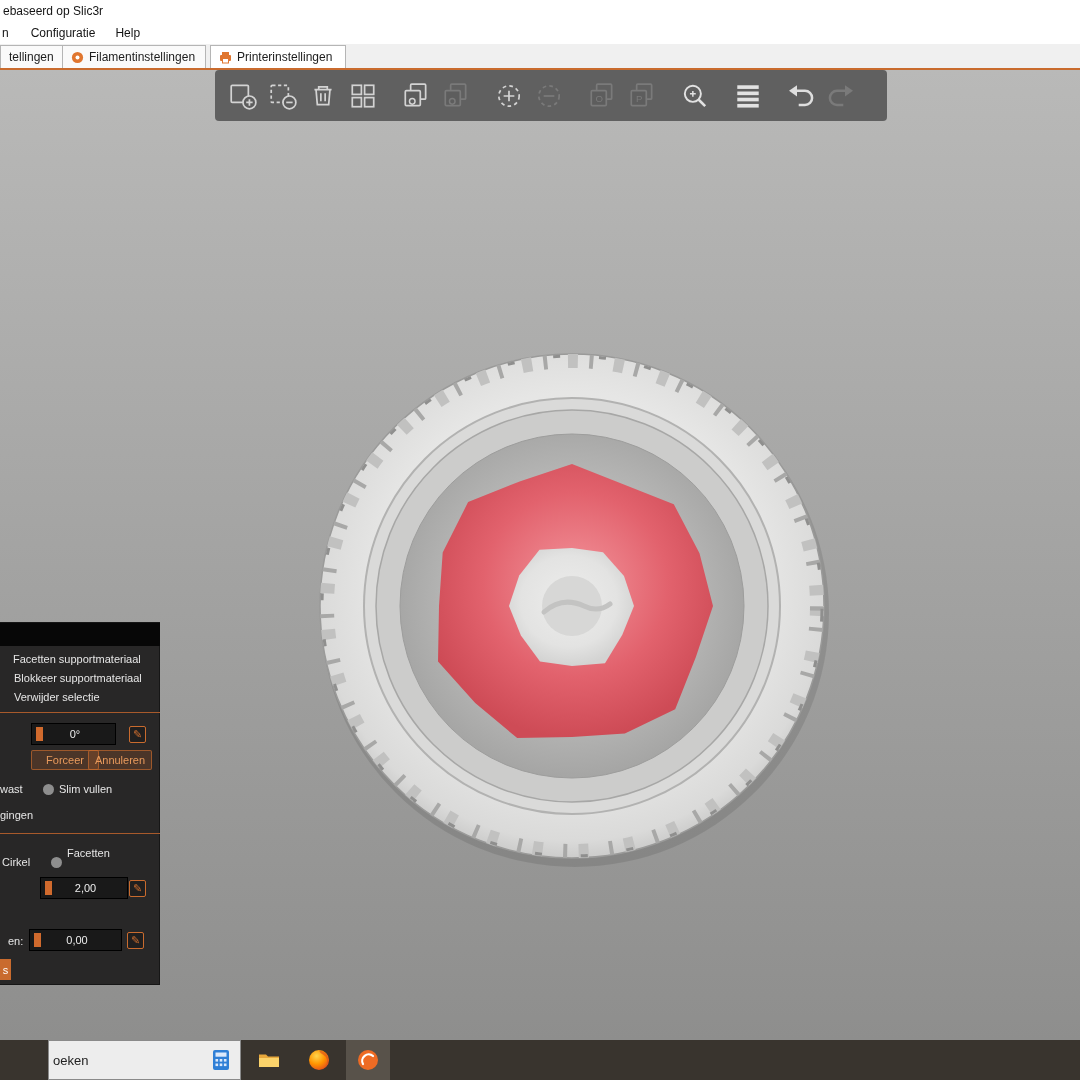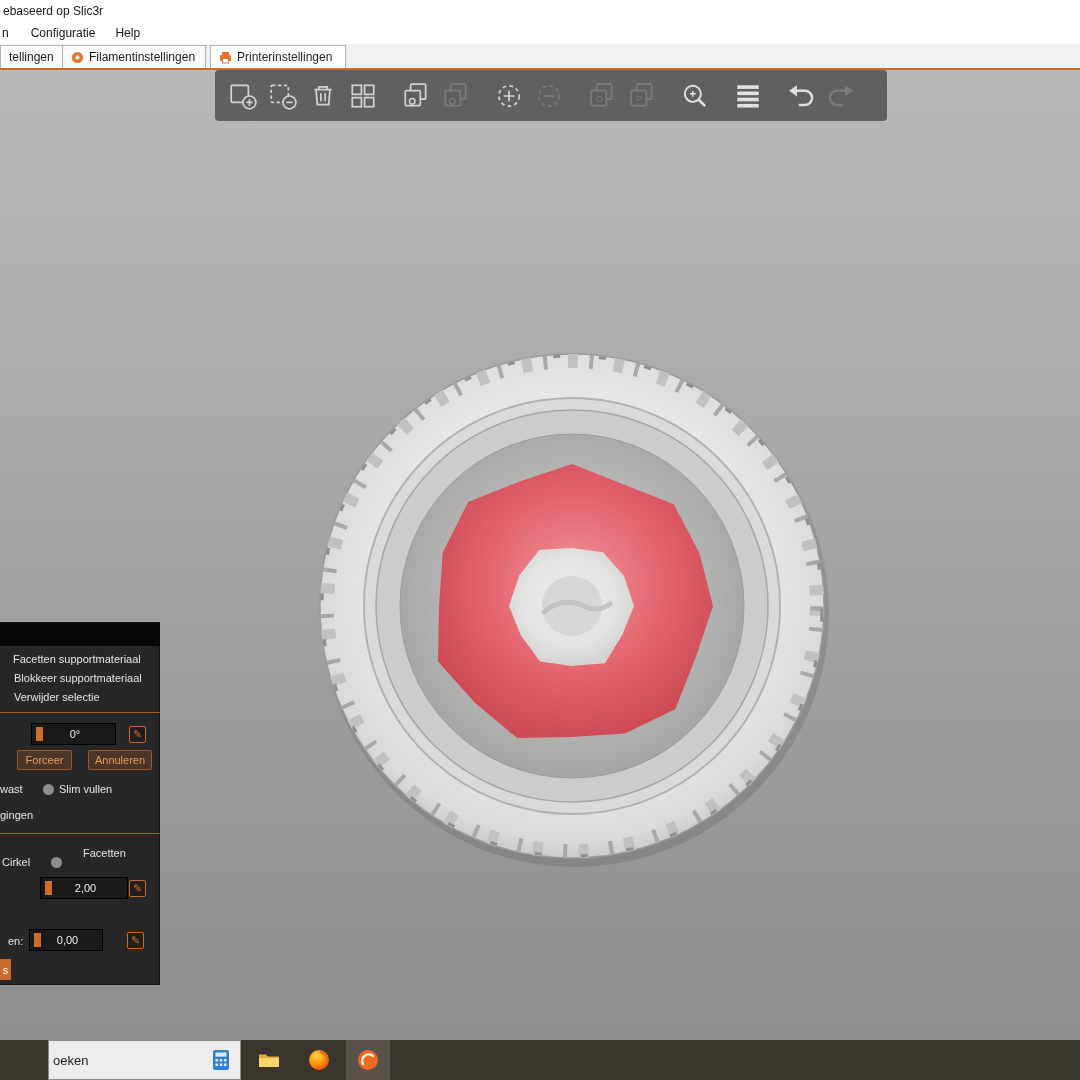--- a/index.html
+++ b/index.html
@@ -253,43 +253,43 @@
   <div class="prow" style="left:14px; top:68px;">Verwijder selectie</div>
 
   <div class="sep" style="top:89px;"></div>
 
   <div class="slider" style="left:31px; top:100px; width:85px;">
     <div class="handle"></div>
     <div class="val">0°</div>
   </div>
   <div class="pencil" style="left:129px; top:103px;">✎</div>
 
-  <div class="pbtn" style="left:17px; top:127px; width:55px;">Forceer</div>
+  <div class="pbtn" style="left:31px; top:127px; width:68px;">Forceer</div>
   <div class="pbtn" style="left:88px; top:127px; width:64px;">Annuleren</div>
 
   <div class="prow" style="left:0px; top:160px;">wast</div>
   <div class="radio" style="left:43px; top:161px;"></div>
   <div class="prow" style="left:59px; top:160px;">Slim vullen</div>
 
   <div class="prow" style="left:0px; top:186px;">gingen</div>
 
   <div class="sep" style="top:210px;"></div>
 
   <div class="prow" style="left:2px; top:233px;">Cirkel</div>
   <div class="radio" style="left:51px; top:234px;"></div>
-  <div class="prow" style="left:67px; top:224px;margin-left:16px;">Facetten</div>
+  <div class="prow" style="left:67px; top:224px;">Facetten</div>
 
   <div class="slider" style="left:31px; top:254px; width:88px;margin-left:9px;">
     <div class="handle"></div>
     <div class="val">2,00</div>
   </div>
   <div class="pencil" style="left:129px; top:257px;">✎</div>
 
   <div class="prow" style="left:8px; top:312px;">en:</div>
-  <div class="slider" style="left:29px; top:306px; width:74px;">
+  <div class="slider" style="left:29px; top:306px; width:93px;">
     <div class="handle"></div>
     <div class="val">0,00</div>
   </div>
   <div class="pencil" style="left:127px; top:309px;">✎</div>
 
   <div class="bottom-btn">s</div>
 </div>
 
 <div class="taskbar">
   <div class="search">

